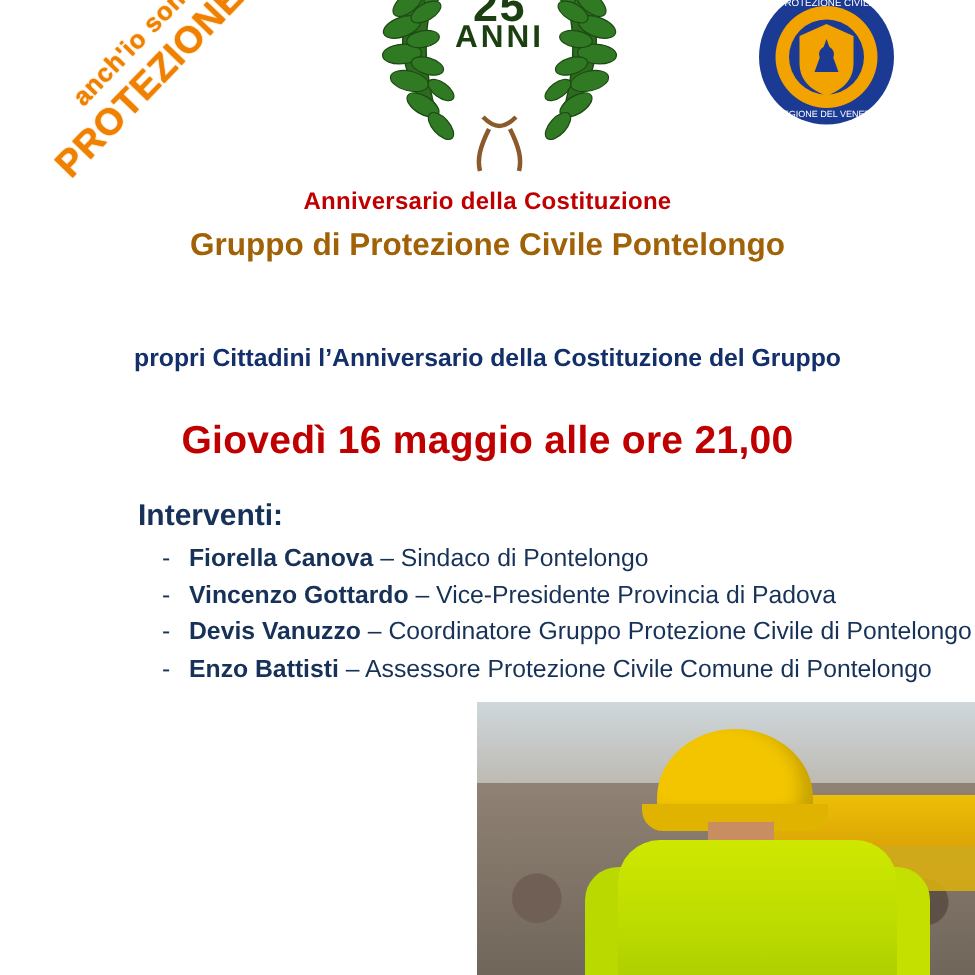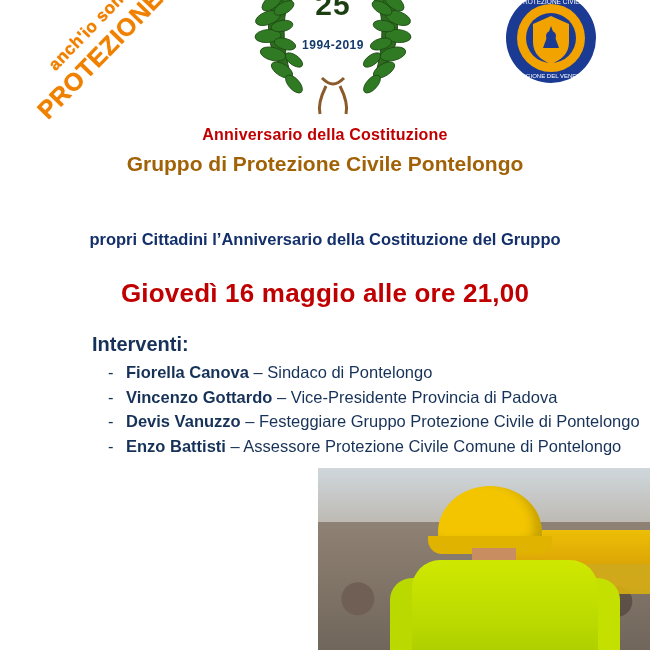--- a/index.html
+++ b/index.html
@@ -325,21 +325,21 @@
         <ellipse cx="124" cy="102" rx="10" ry="5" transform="rotate(-36 124 102)"></ellipse>
       </g>
 
       <g stroke="#8a5a2b" stroke-width="3" fill="none">
         <path d="M74 120 C82 128 88 128 96 120"></path>
         <path d="M78 128 C72 140 70 148 72 156"></path>
         <path d="M92 128 C98 140 100 148 98 156"></path>
       </g>
     </svg>
     <div class="anni-num">25</div>
-    <div class="anni-years">1994-2019</div>
+    <div class="anni-word">ANNI</div>
   </div>
 
   <div class="pc-logo">
     <svg width="92" height="92" viewBox="0 0 92 92">
       <circle cx="46" cy="46" r="45" fill="#1B3A93"></circle>
       <circle cx="46" cy="46" r="34" fill="#F2A300"></circle>
       <circle cx="46" cy="46" r="25" fill="#1B3A93"></circle>
       <path d="M46 24 L64 32 L64 50 C64 62 56 68 46 72 C36 68 28 62 28 50 L28 32 Z" fill="#F2A300"></path>
       <path d="M38 56 L46 34 L54 56 Z" fill="#1B3A93"></path>
       <circle cx="46" cy="44" r="5" fill="#1B3A93"></circle>
@@ -373,21 +373,21 @@
       <span class="dash">-</span>
       <span>
         <span class="sp-name">Vincenzo Gottardo</span>
         <span class="sp-role">– Vice-Presidente Provincia di Padova</span>
       </span>
     </li>
     <li>
       <span class="dash">-</span>
       <span>
         <span class="sp-name">Devis Vanuzzo</span>
-        <span class="sp-role">– Festeggiare Gruppo Protezione Civile di Pontelongo</span>
+        <span class="sp-role">– Coordinatore Gruppo Protezione Civile di Pontelongo</span>
       </span>
     </li>
     <li>
       <span class="dash">-</span>
       <span>
         <span class="sp-name">Enzo Battisti</span>
         <span class="sp-role">– Assessore Protezione Civile Comune di Pontelongo</span>
       </span>
     </li>
   </ul>

